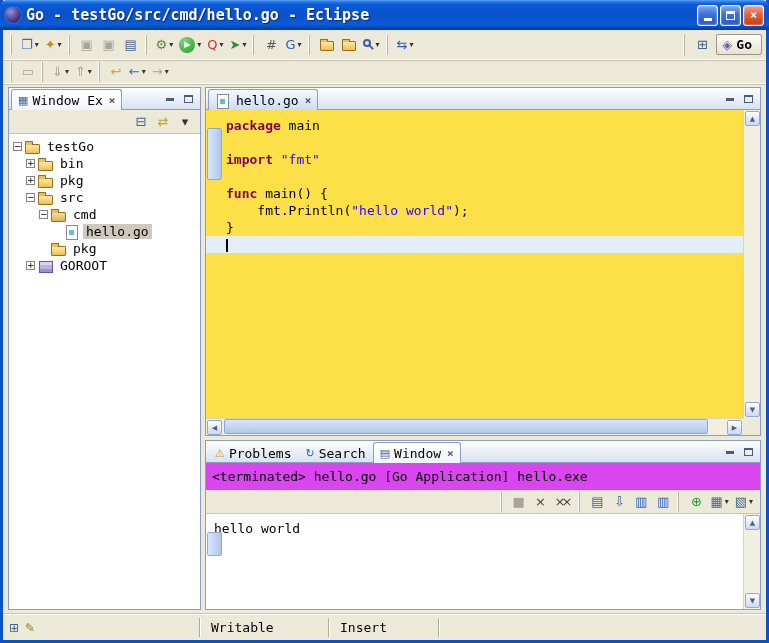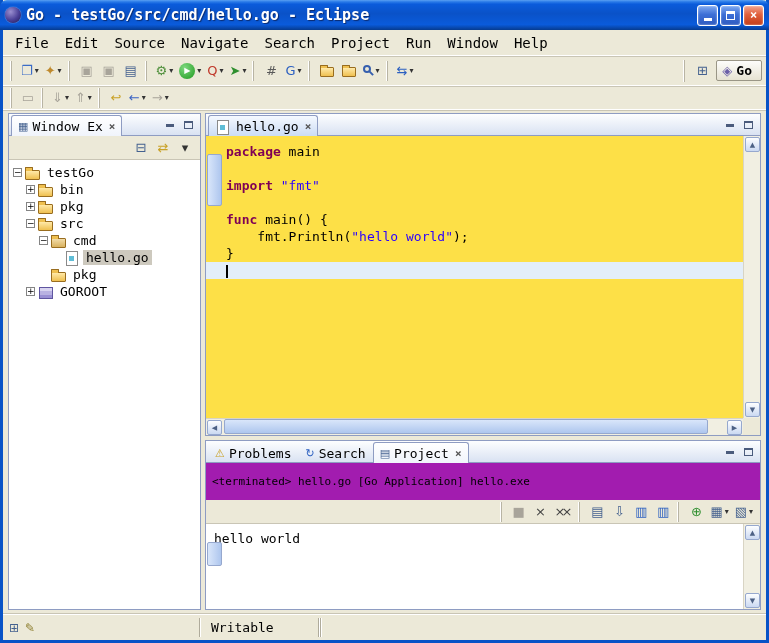--- a/index.html
+++ b/index.html
@@ -80,30 +80,30 @@
   .cursor{display:inline-block;width:2px;height:13px;background:#000;vertical-align:text-bottom}
   
   .vscroll{position:absolute;top:0;right:0;bottom:17px;width:17px;background:#F1EFE2;border-left:1px solid #D8D4C4;display:flex;flex-direction:column;justify-content:space-between}
   .vscroll.full{bottom:0}
   .sarr{width:15px;height:15px;margin:1px;background:linear-gradient(#FDFEFF,#CBD9F2);border:1px solid #96A8CE;border-radius:2px;color:#4D6185;font-size:7px;display:flex;align-items:center;justify-content:center;font-family:"DejaVu Sans",sans-serif}
   .vthumb{position:absolute;top:18px;left:1px;width:15px;background:linear-gradient(90deg,#D9E6FA,#AEC6EE);border:1px solid #96A8CE;border-radius:2px}
   .hscroll{position:absolute;left:0;right:17px;bottom:0;height:17px;background:#F1EFE2;border-top:1px solid #D8D4C4;display:flex;justify-content:space-between}
   .hthumb{position:absolute;left:18px;bottom:1px;height:15px;width:calc(100% - 70px);background:linear-gradient(180deg,#D9E6FA,#AEC6EE);border:1px solid #96A8CE;border-radius:2px}
   .corner{position:absolute;right:0;bottom:0;width:17px;height:17px;background:#ECE9D8}
   
-  .console-desc{flex:0 0 19px;padding:12px 6px;font-size:11px;background:#a21caf;color:#000;white-space:pre}
+  .console-desc{flex:0 0 19px;padding:6px 6px;font-size:13px;background:#d946ef;color:#000;white-space:pre}
   .console-toolbar{flex:0 0 24px;display:flex;align-items:center;justify-content:flex-end;background:#ECE9D8;border-bottom:1px solid #C9C5B5;padding:0 4px}
   .console-body{flex:1;background:#fff;position:relative;font-size:13px;min-height:0}
   .console-out{padding:7px 4px 0 8px;white-space:pre}
   
   .statusbar{flex:0 0 26px;display:flex;align-items:stretch;border-top:1px solid #fff;box-shadow:0 -1px 0 #C9C5B5;background:#ECE9D8;font-size:13px}
   .sb-trim{width:196px;display:flex;align-items:center;gap:6px;padding:0 6px}
   .sb-sep{width:0;border-left:1px solid #AFAB9B;border-right:1px solid #fff;margin:3px 0}
   .sb-cell{display:flex;align-items:center;padding:0 10px}
-  .sb-cell.writable{width:117px}
+  .sb-cell.writable{width:127px}
   .sb-cell.insert{width:108px}
   .trim-ic{font-family:"DejaVu Sans",sans-serif;font-size:12px}
 </style>
 </head>
 <body>
 
 <div class="window">
 
   <div class="titlebar">
     <span class="app-icon"></span>
@@ -114,31 +114,20 @@
         </div>
       <div class="wbtn">
           <span class="wmax"></span>
         </div>
       <div class="wbtn close">
           <span>×</span>
         </div>
     </div>
   </div>
 
-  <div class="menubar" id="menubar">
-      <span class="menu-item">File</span>
-      <span class="menu-item">Edit</span>
-      <span class="menu-item">Source</span>
-      <span class="menu-item">Navigate</span>
-      <span class="menu-item">Search</span>
-      <span class="menu-item">Project</span>
-      <span class="menu-item">Run</span>
-      <span class="menu-item">Window</span>
-      <span class="menu-item">Help</span>
-    </div>
 
   <div class="toolbar t1">
     <div class="tb-groups" id="toolbar-main-groups">
         <span class="grip"></span>
         <div class="tbtn">
           <span class="glyph" style="color: rgb(59, 108, 199);">❐</span>
           <span class="dd">▾</span>
         </div>
         <div class="tbtn">
           <span class="glyph" style="color: rgb(191, 138, 46);">✦</span>
@@ -358,21 +347,21 @@
             <div class="vtab inactive">
               <span class="ctab-ic" style="color: rgb(201, 162, 39);">⚠</span>
               <span>Problems</span>
             </div>
             <div class="vtab inactive">
               <span class="ctab-ic" style="color: rgb(43, 95, 192);">↻</span>
               <span>Search</span>
             </div>
             <div class="vtab">
               <span class="ctab-ic" style="color: rgb(68, 97, 143);">▤</span>
-              <span>Project</span>
+              <span>Window</span>
               <span class="tab-close">×</span>
             </div>
             <div class="strip-btns">
               <span class="sb">
                 <span class="sb-min"></span>
               </span>
               <span class="sb">
                 <span class="sb-max"></span>
               </span>
             </div>
@@ -430,16 +419,17 @@
   </div>
 
   <div class="statusbar">
     <div class="sb-trim" id="status-trim">
         <span class="trim-ic" style="color: rgb(68, 97, 143);">⊞</span>
         <span class="trim-ic" style="color: rgb(138, 123, 42);">✎</span>
       </div>
     <div class="sb-sep"></div>
     <div class="sb-cell writable">Writable</div>
     <div class="sb-sep"></div>
+    <div class="sb-cell insert">Insert</div>
     <div class="sb-sep"></div>
   </div>
 
 </div>
 
 </body></html>

